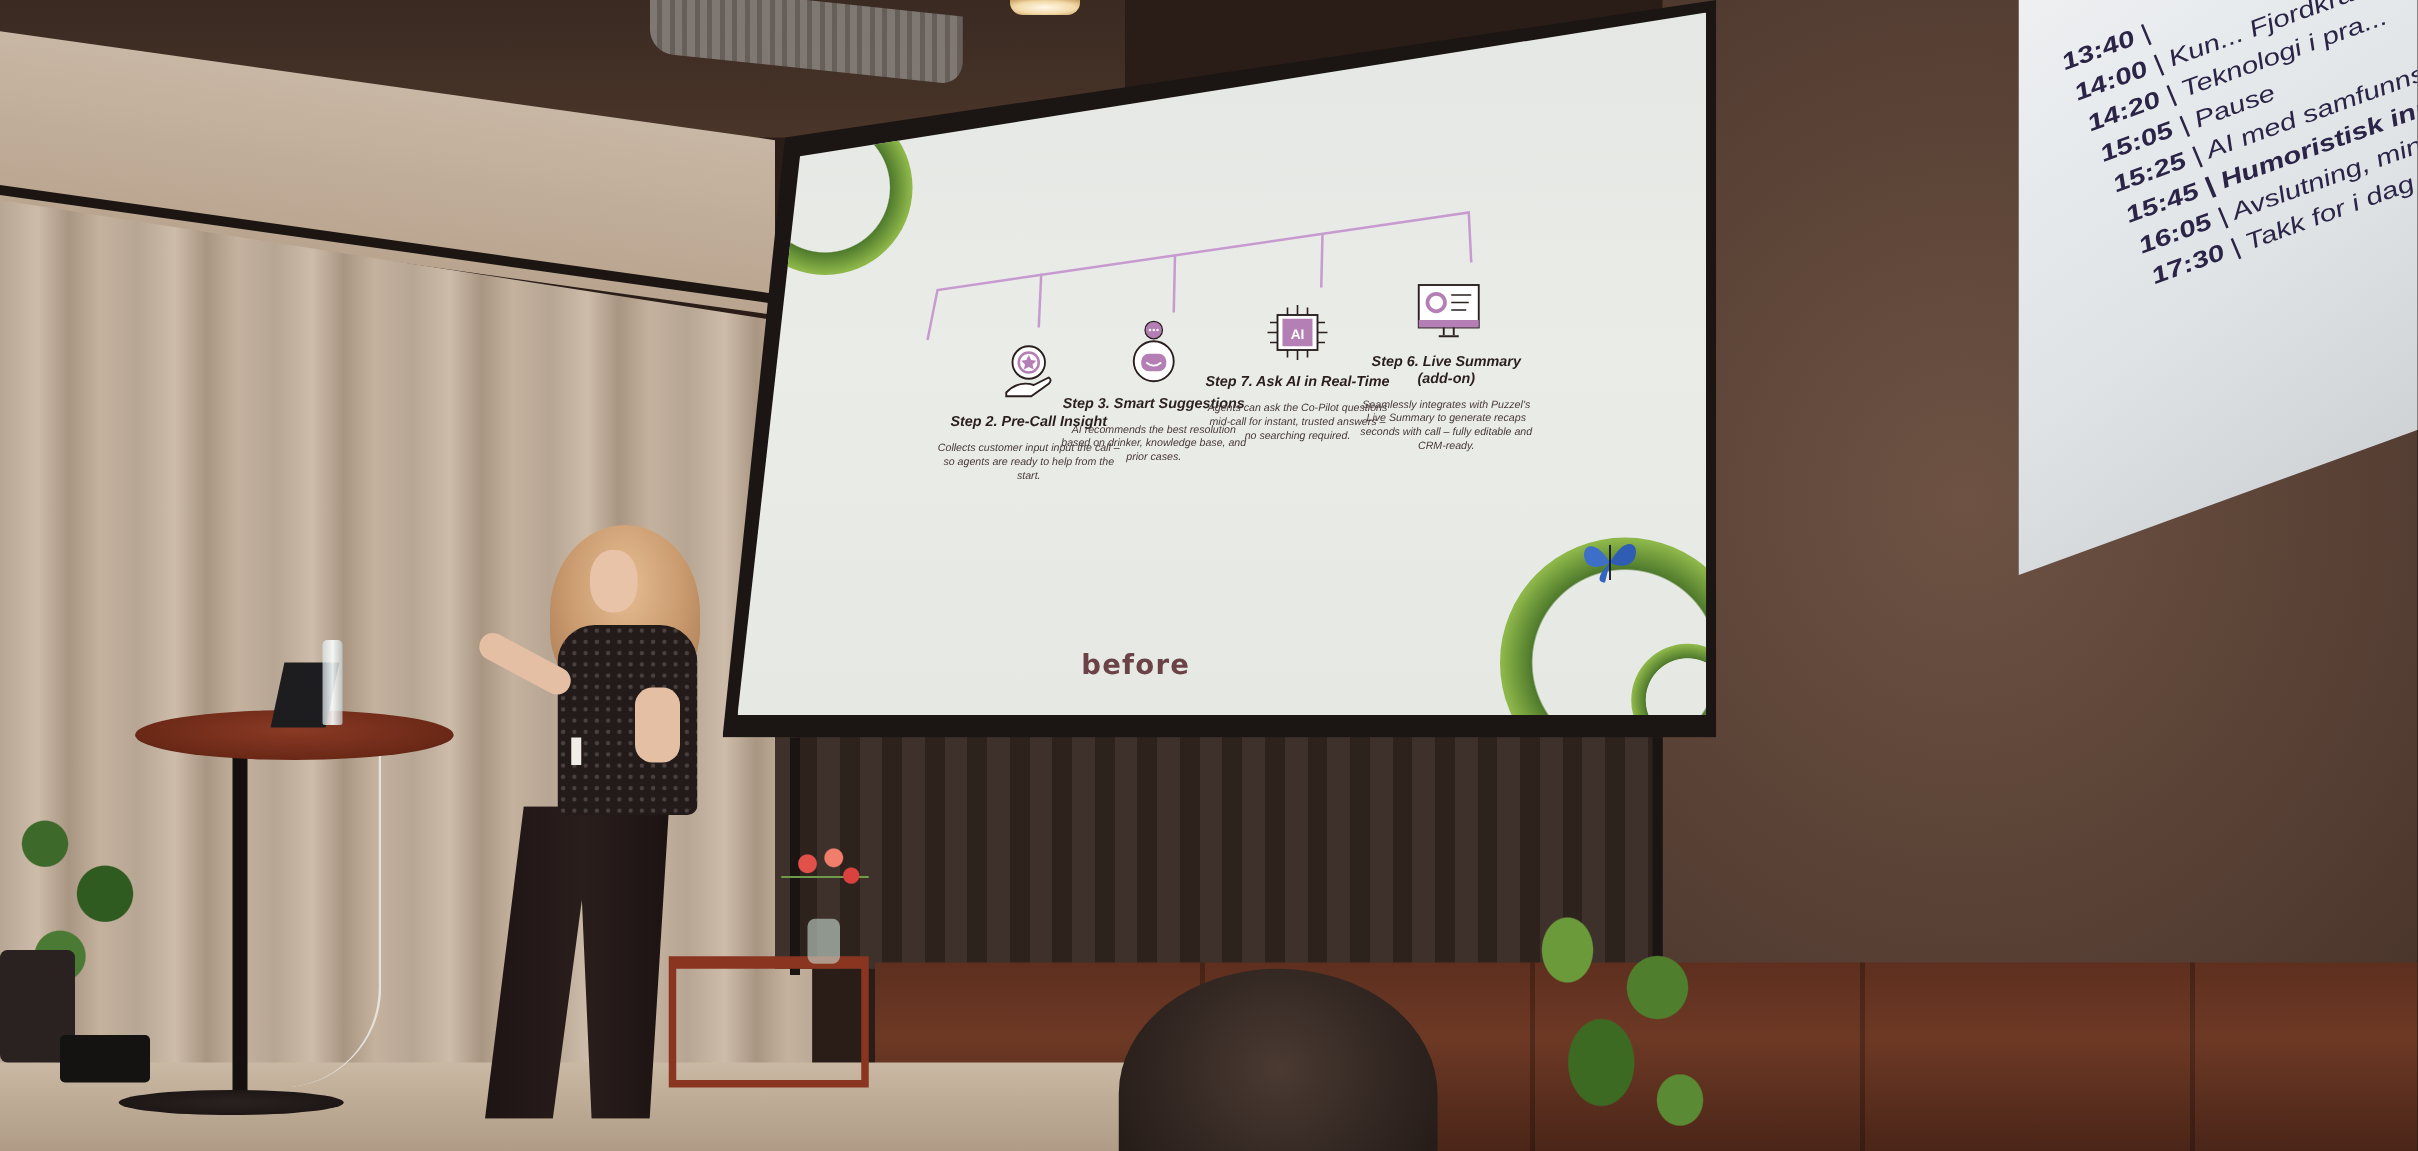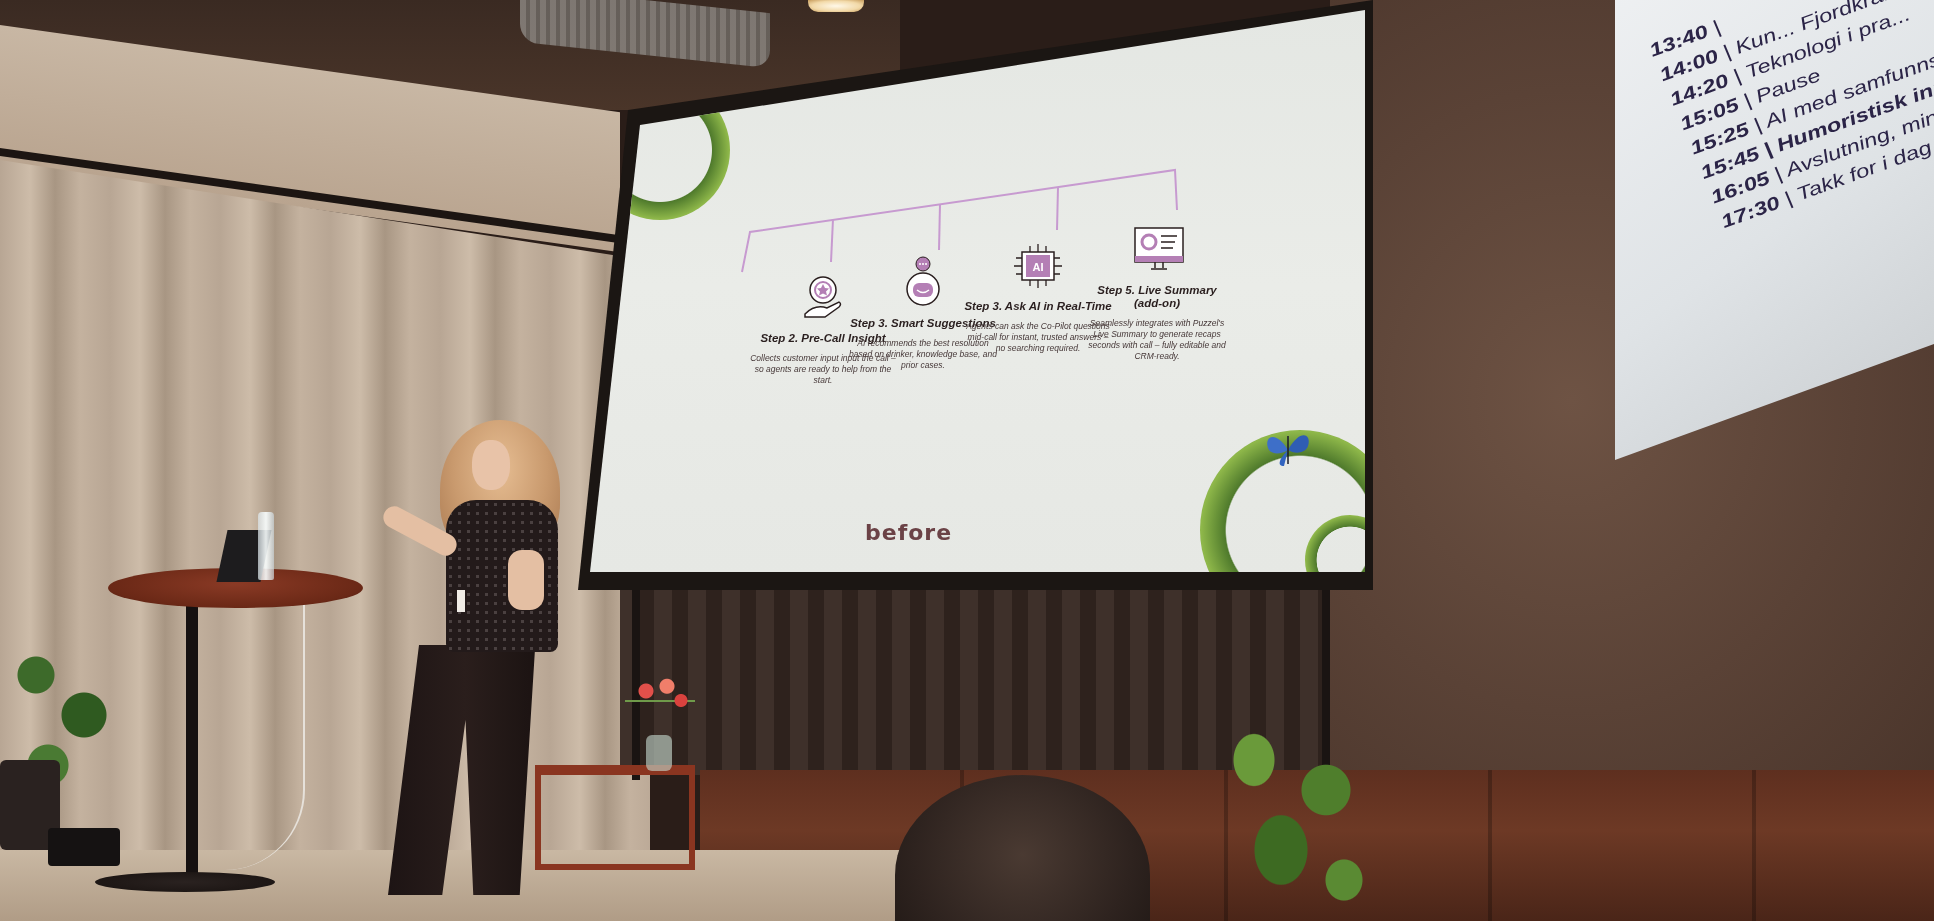--- a/index.html
+++ b/index.html
@@ -210,35 +210,35 @@
     <div class="step-icon">
       <svg viewBox="0 0 56 56" width="56" height="56">
         <g stroke="#2a1f1f" stroke-width="1.3">
           <path d="M20 8 v6 M28 6 v8 M36 8 v6 M20 42 v6 M28 42 v8 M36 42 v6 M6 20 h6 M4 28 h8 M6 36 h6 M44 20 h6 M44 28 h8 M44 36 h6"></path>
         </g>
         <rect x="12" y="14" width="32" height="28" fill="#fff" stroke="#2a1f1f" stroke-width="1.5"></rect>
         <rect x="16" y="17" width="24" height="22" fill="#b47fb5"></rect>
         <text x="28" y="33" font-size="11" font-weight="bold" fill="#fff" text-anchor="middle" font-family="Liberation Sans, sans-serif">AI</text>
       </svg>
     </div>
-    <div class="step-title">Step 3. Ask AI in Real-Time</div>
+    <div class="step-title">Step 7. Ask AI in Real-Time</div>
     <div class="step-desc">Agents can ask the Co-Pilot questions mid-call for instant, trusted answers – no searching required.</div>
   </div>
 
   <div class="step" style="left:492px; top:222px;">
     <div class="step-icon">
       <svg viewBox="0 0 56 56" width="60" height="56">
         <rect x="4" y="6" width="48" height="34" fill="#fff" stroke="#2a1f1f" stroke-width="1.5"></rect>
         <rect x="4" y="34" width="48" height="6" fill="#b47fb5"></rect>
         <circle cx="18" cy="20" r="7" fill="none" stroke="#b47fb5" stroke-width="3"></circle>
         <path d="M30 14 h16 M30 20 h14 M30 26 h12" stroke="#2a1f1f" stroke-width="1.3"></path>
         <path d="M24 40 v6 M32 40 v6 M20 47 h16" stroke="#2a1f1f" stroke-width="1.5"></path>
       </svg>
     </div>
-    <div class="step-title">Step 5. Live Summary (add-on)</div>
+    <div class="step-title">Step 6. Live Summary (add-on)</div>
     <div class="step-desc">Seamlessly integrates with Puzzel's Live Summary to generate recaps seconds with call – fully editable and CRM-ready.</div>
   </div>
 
   <div class="butterfly">
     <svg viewBox="0 0 52 42" width="52" height="42">
       <path d="M26 22 C14 2 2 8 6 20 C9 28 20 26 26 22 Z" fill="#3e6fc8"></path>
       <path d="M26 22 C38 0 50 6 46 18 C43 26 32 26 26 22 Z" fill="#2f5db3"></path>
       <path d="M26 22 C18 30 14 38 22 38 Z" fill="#3264c0"></path>
       <path d="M26 8 v28" stroke="#1a1a2a" stroke-width="1.5"></path>
     </svg>

